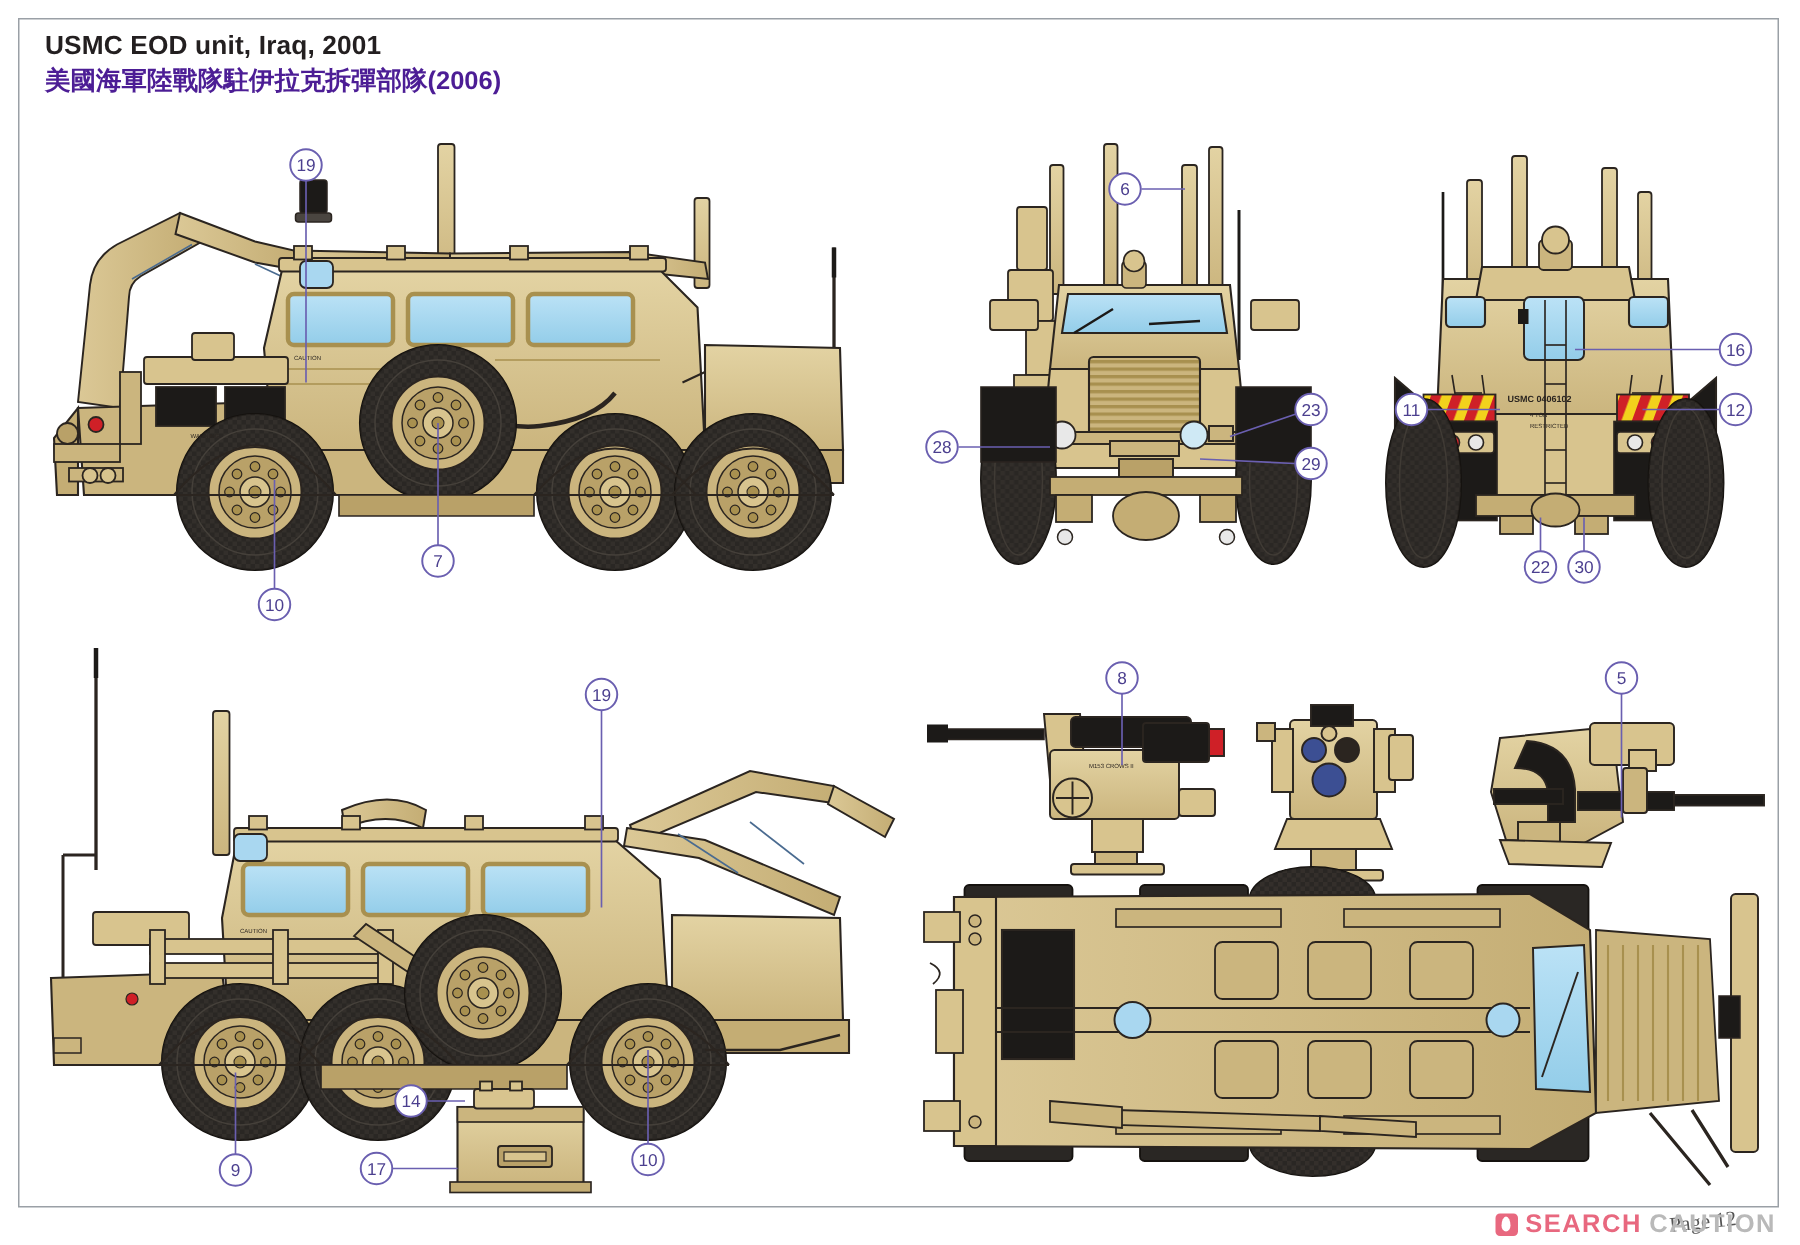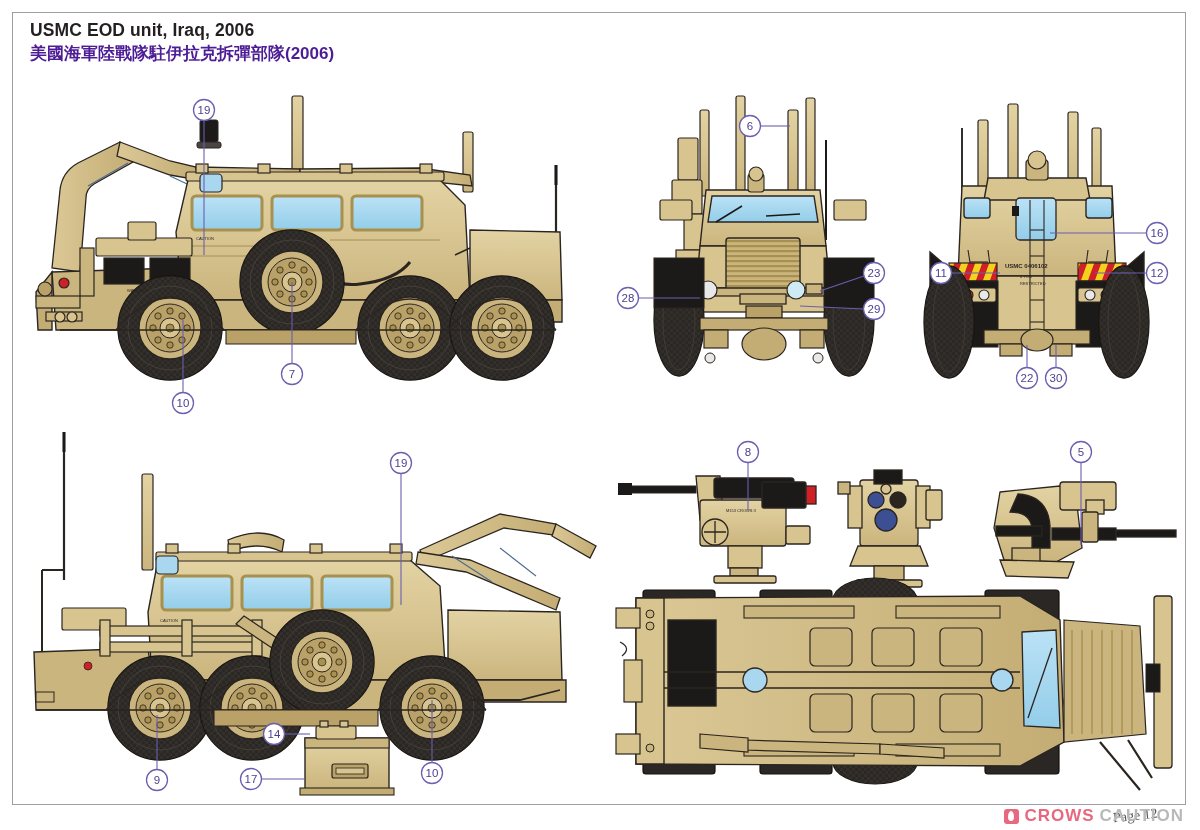--- a/index.html
+++ b/index.html
@@ -63,21 +63,21 @@
   }
 </style>
 </head>
 <body>
 
 <div id="sheet">
 
   <div class="frame"></div>
 
   <div class="titleblock">
-    <div class="title-en">USMC EOD unit, Iraq, 2006</div>
+    <div class="title-en">USMC EOD unit, Iraq, 2001</div>
     <div class="title-cn">美國海軍陸戰隊駐伊拉克拆彈部隊(2006)</div>
   </div>
 
   <div class="stage">
   <svg class="art" viewBox="0 0 1200 830" xmlns="http://www.w3.org/2000/svg">
     <defs>
       <linearGradient id="tanG" x1="0" y1="0" x2="0" y2="1">
         <stop offset="0%" stop-color="#e3d3a3"></stop>
         <stop offset="100%" stop-color="#cbb57e"></stop>
       </linearGradient>
@@ -698,17 +698,17 @@
             <text x="1081" y="456.2" text-anchor="middle" class="callout-num" fill="#4b3f8f">5</text>
           </g>
         </g>
   </svg>
   </div>
 
   <div class="pagenum">Page 12</div>
 
   <div class="wm">
     <span class="flame"></span>
-    <span class="hs1">CROWS</span>
+    <span class="hs1">SEARCH</span>
     <span class="hs2">CAUTION</span>
   </div>
 
 </div>
 
 </body></html>

